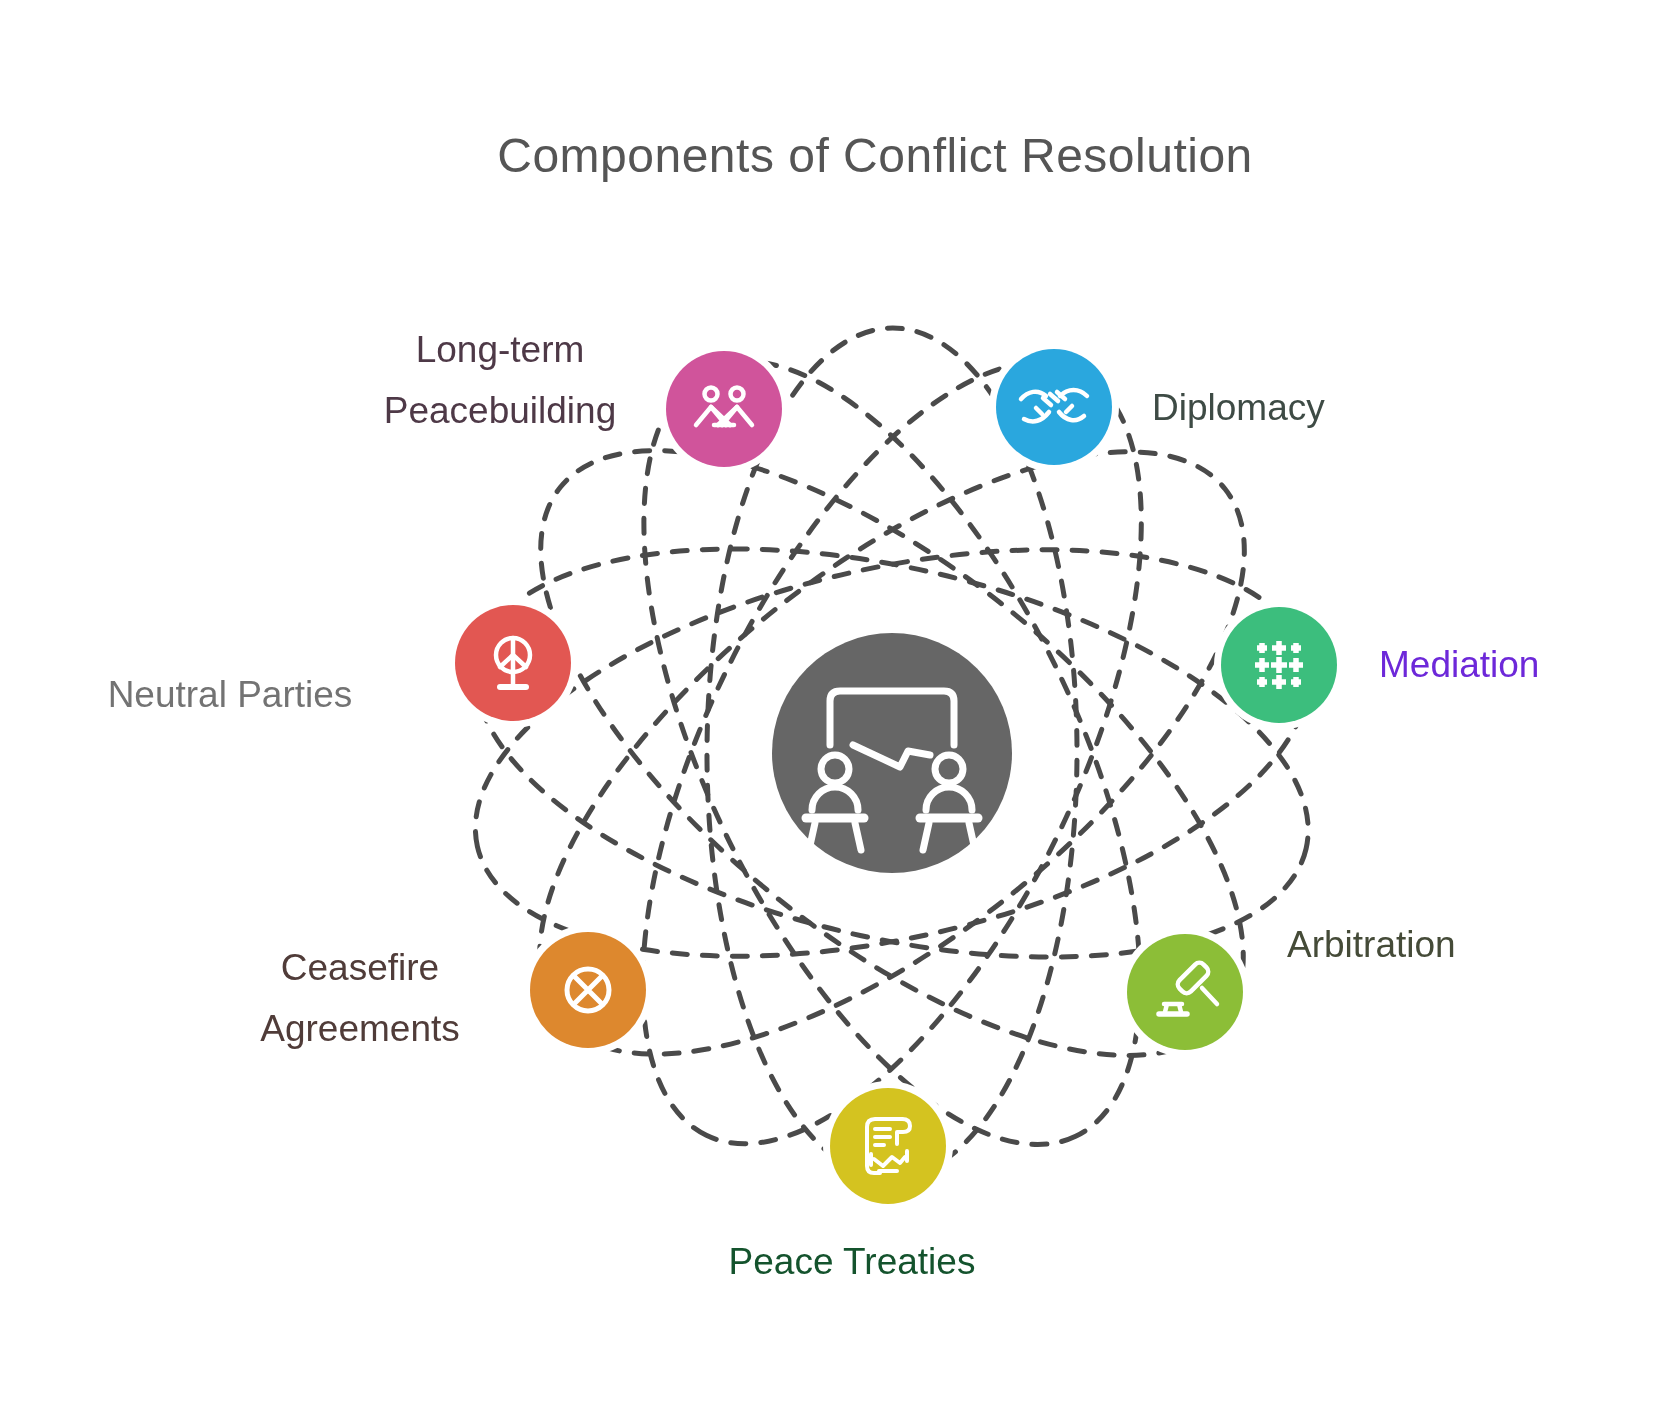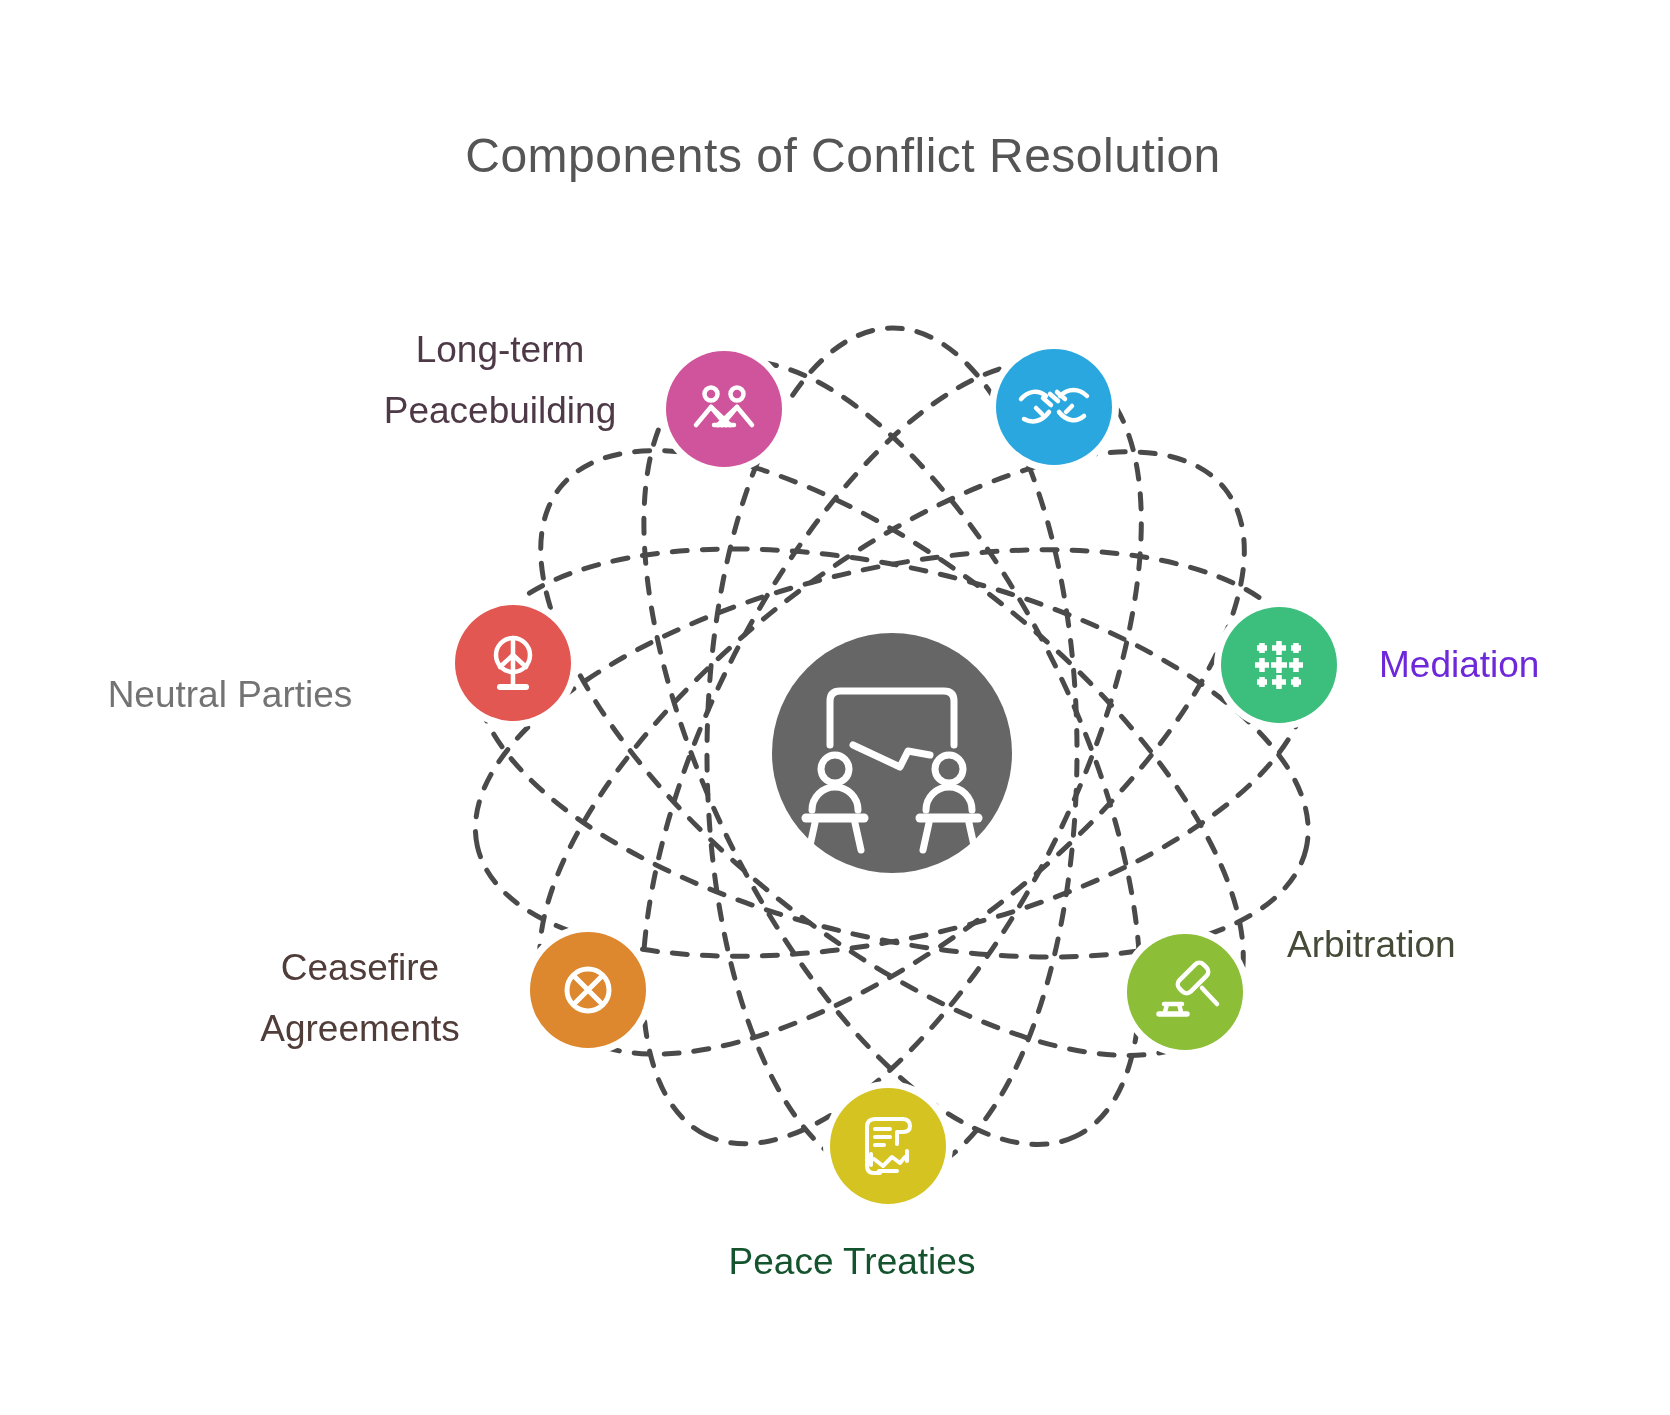--- a/index.html
+++ b/index.html
@@ -5,21 +5,21 @@
   html,body{margin:0;padding:0;background:#ffffff;}
   .stage{
     position:relative;
     width:1670px;height:1415px;
     background:#ffffff;
     font-family:"Liberation Sans", sans-serif;
     overflow:hidden;
   }
   .stage svg{position:absolute;left:0;top:0;}
   .title{
-    position:absolute;left:843px;top:155px;
+    position:absolute;left:875px;top:155px;
     transform:translate(-50%,-50%);
     font-size:48px;font-weight:400;letter-spacing:0.5px;
     white-space:nowrap;
   }
   .label{
     position:absolute;
     font-size:37px;font-weight:400;
     white-space:nowrap;line-height:61px;
   }
   .label.center2{transform:translate(-50%,-50%);text-align:center;}
@@ -140,20 +140,21 @@
         <path d="M -28,16 L -13,-2 L 2,16"></path>
         <path d="M -2,16 L 13,-2 L 28,16"></path>
         <path d="M -13,-2 L 6,16 M 13,-2 L -6,16"></path>
         <path d="M -10,16 H 10"></path>
       </g>
     </g>
   </svg>
 
   <div class="title" style="color: rgb(85, 85, 85);">Components of Conflict Resolution</div>
 
+  <div class="label vmid" style="left: 1152px; top: 407px; color: rgb(62, 75, 69);">Diplomacy</div>
 
   <div class="label vmid" style="left: 1379px; top: 664px; color: #6d28d9;">Mediation</div>
 
   <div class="label vmid" style="left: 1287px; top: 944px; color: rgb(69, 75, 56);">Arbitration</div>
 
   <div class="label center2" style="left: 852px; top: 1261px; color: #14532d;">Peace Treaties</div>
 
   <div class="label center2" style="left: 360px; top: 998px; color: rgb(80, 60, 57);">
     <div>Ceasefire</div>
     <div>Agreements</div>

